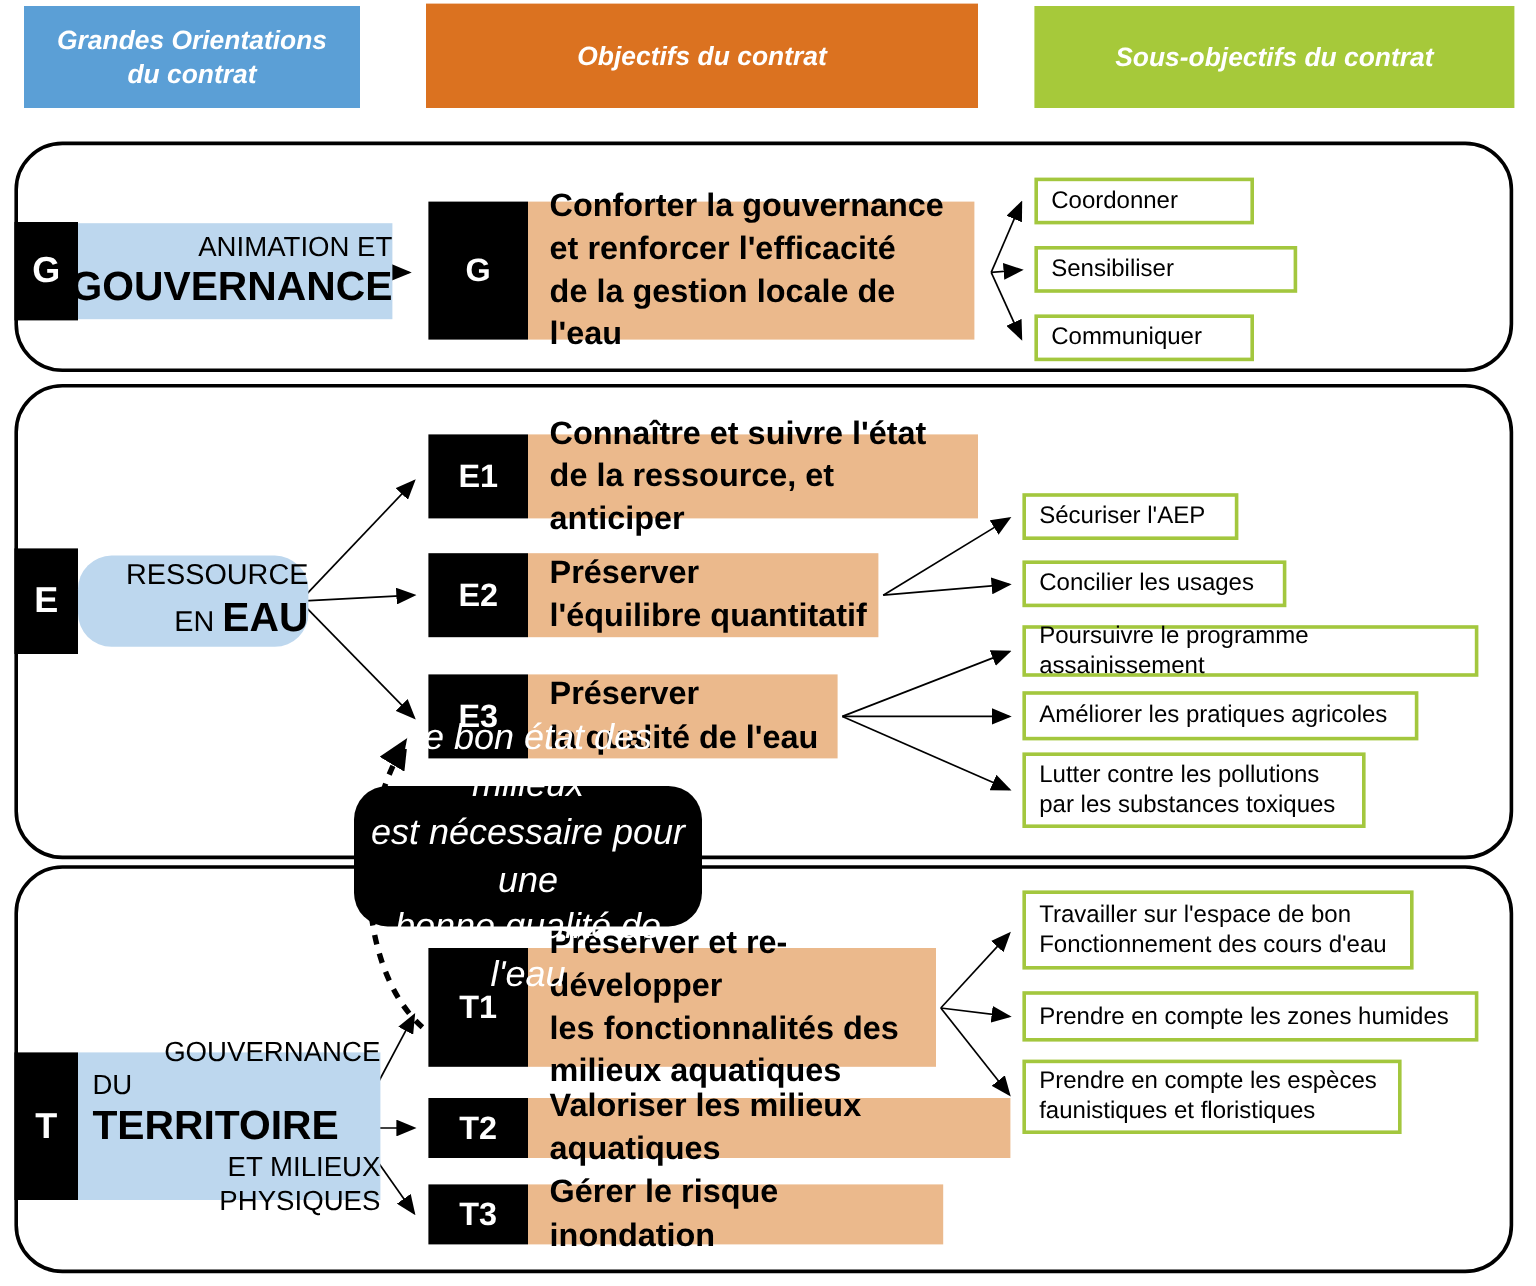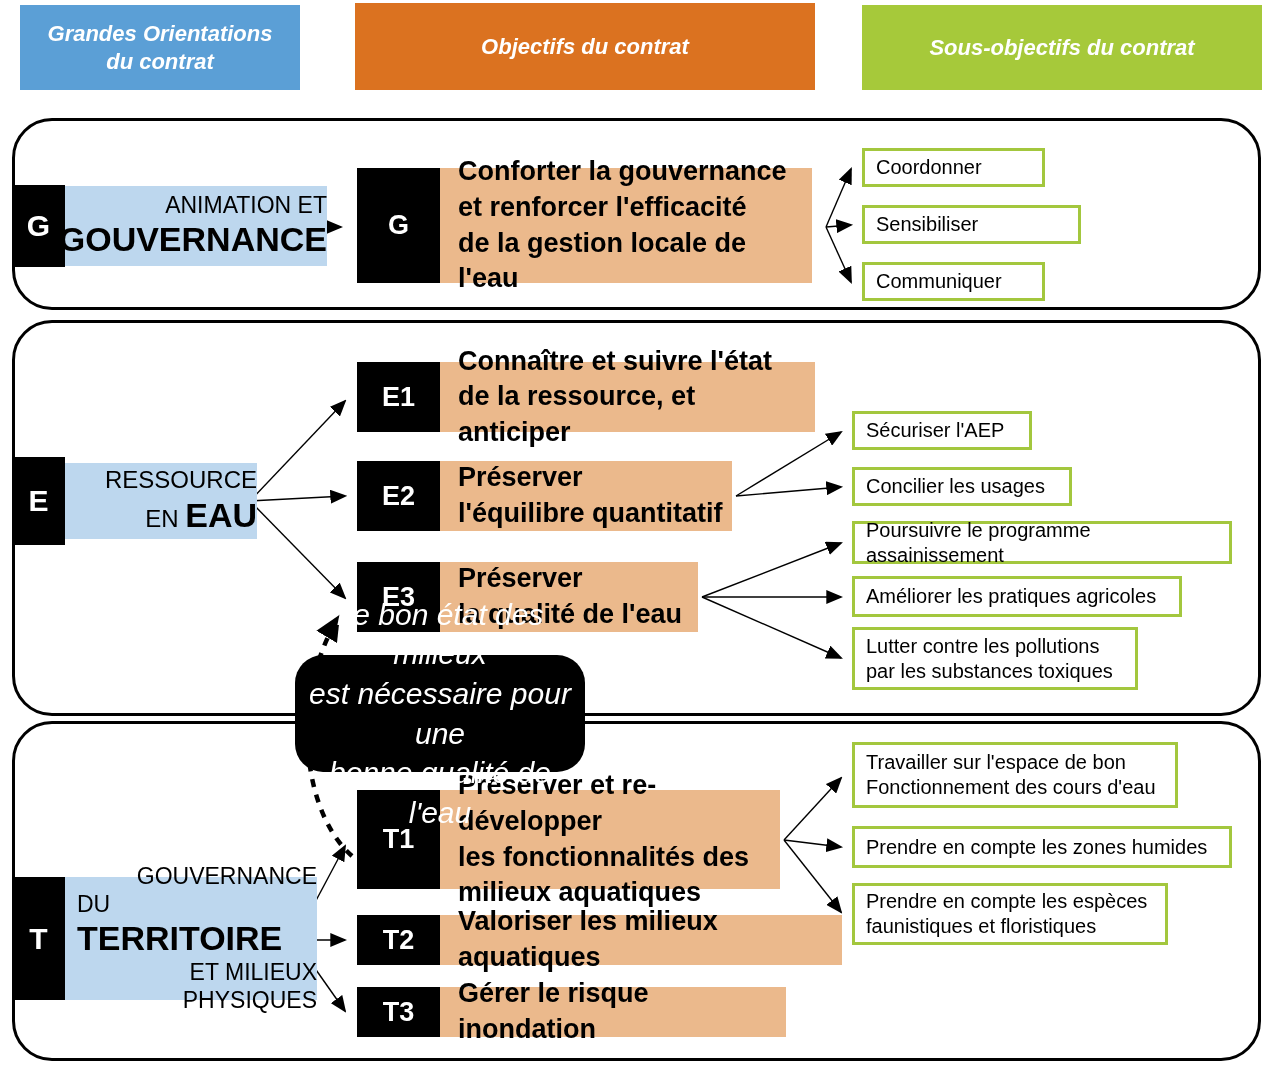--- a/index.html
+++ b/index.html
@@ -108,21 +108,21 @@
     </div>
     <div class="code" style="left:357px; top:168px; width:83px; height:115px;">G</div>
     <div class="obj" style="left:440px; top:168px; width:372px; height:115px;">Conforter la gouvernance
 et renforcer l'efficacité
 de la gestion locale de l'eau</div>
     <div class="sub" style="left:862px; top:148px; width:183px; height:39px;">Coordonner</div>
     <div class="sub" style="left:862px; top:205px; width:219px; height:39px;">Sensibiliser</div>
     <div class="sub" style="left:862px; top:262px; width:183px; height:39px;">Communiquer</div>
 
     <div class="tab" style="left:12px; top:457px; width:53px; height:88px;">E</div>
-    <div class="obox" style="left:65px; top:463px; width:180px; height:76px; font-size:24px;">
+    <div class="obox" style="left:65px; top:463px; width:180px; height:76px; font-size:24px;border-radius:28px;">
       <div>RESSOURCE</div>
       <div><span>EN </span><span class="big">EAU</span></div>
     </div>
     <div class="code" style="left:357px; top:362px; width:83px; height:70px;">E1</div>
     <div class="obj" style="left:440px; top:362px; width:375px; height:70px;">Connaître et suivre l'état
 de la ressource, et anticiper</div>
     <div class="code" style="left:357px; top:461px; width:83px; height:70px;">E2</div>
     <div class="obj" style="left:440px; top:461px; width:292px; height:70px;">Préserver
 l'équilibre quantitatif</div>
     <div class="code" style="left:357px; top:562px; width:83px; height:70px;">E3</div>

